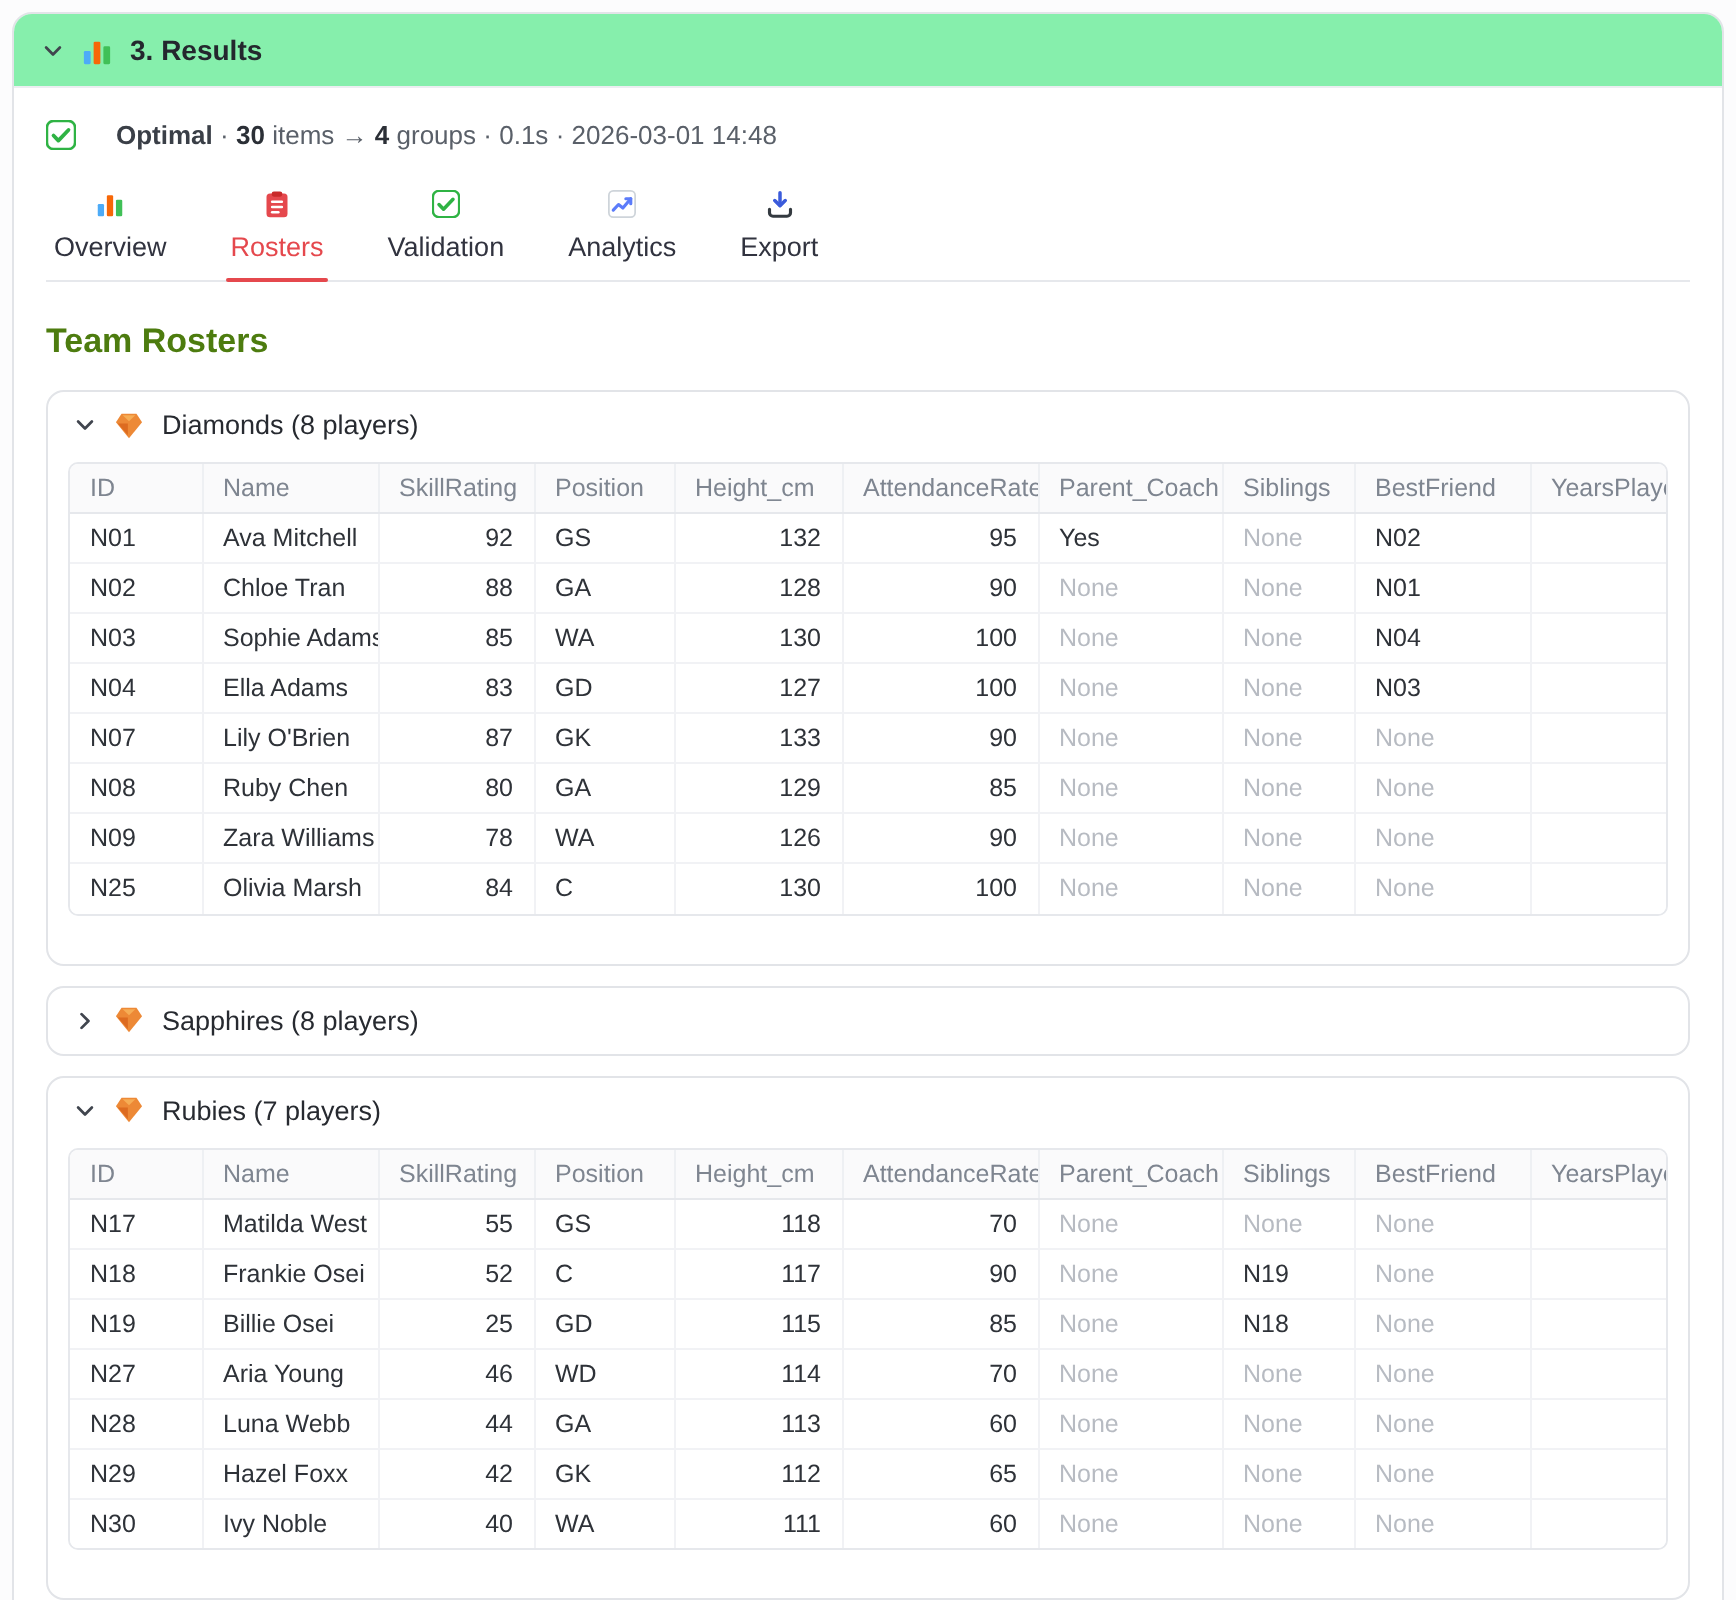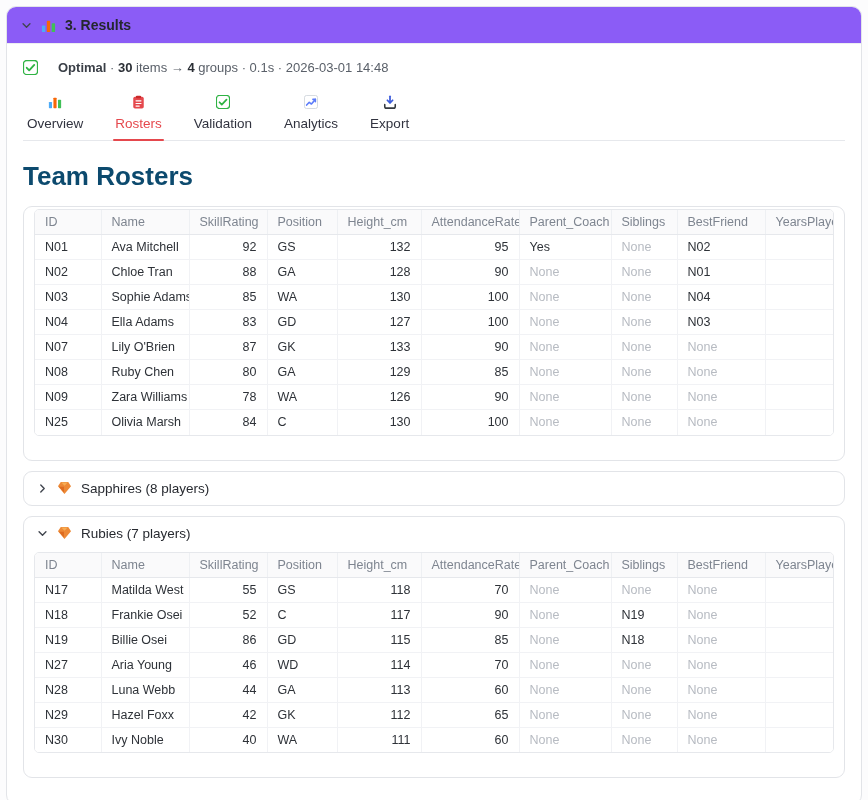--- a/index.html
+++ b/index.html
@@ -4,34 +4,34 @@
 <style>
   * { box-sizing: border-box; margin: 0; padding: 0; }
   html, body { background: #fcfcfd; }
   body {
     font-family: "Liberation Sans", "DejaVu Sans", sans-serif;
     color: #31333f;
     padding: 6px;
     width: 868px;
   }
   .panel { background: #fff; border: 1px solid #e2e4e8; border-radius: 10px; overflow: hidden; }
-  .panel-header { display: flex; align-items: center; gap: 9px; padding: 10px 14px; border-bottom: 1px solid #eceef1; cursor: pointer; background: #8b5cf6; }
+  .panel-header { display: flex; align-items: center; gap: 9px; padding: 10px 14px; border-bottom: 1px solid #eceef1; cursor: pointer; background: #86efac; }
   .panel-title { font-size: 14px; font-weight: 700; color: #24272e; }
   .panel-body { padding: 14px 16px 16px; }
 
   .status { display: flex; align-items: center; gap: 20px; font-size: 13px; color: #5a6069; margin: 2px 0 16px; }
   .status b { color: #2b2f36; font-weight: 700; }
   .status .res { font-weight: 600; color: #3a3f47; }
 
   .tabs { display: flex; gap: 28px; border-bottom: 1px solid #e6e8ec; margin-bottom: 20px; padding: 0 2px; }
   .tab { display: flex; align-items: center; gap: 7px; padding: 4px 2px 9px; font-size: 13.5px; color: #31333f; cursor: pointer; position: relative; flex-direction: column; }
   .tab.active { color: #e5484d; }
   .tab.active::after { content: ""; position: absolute; left: 0; right: 0; bottom: -1px; height: 2px; background: #e5484d; border-radius: 2px; }
 
-  .page-title { font-size: 26px; font-weight: 700; color: #0c4a6e; margin: 2px 0 14px; }
+  .page-title { font-size: 17px; font-weight: 700; color: #4d7c0f; margin: 2px 0 14px; }
 
   .expander { border: 1px solid #e2e4e8; border-radius: 9px; margin-bottom: 10px; background: #fff; }
   .expander-header { display: flex; align-items: center; gap: 9px; padding: 9px 13px; font-size: 13.5px; color: #272a30; cursor: pointer; }
   .expander-body { padding: 2px 10px 24px; }
 
   .tbl-frame { border: 1px solid #e6e8ec; border-radius: 5px; overflow: hidden; }
   table.roster { width: 100%; border-collapse: collapse; table-layout: fixed; }
   .roster th { background: #fafafb; color: #7e8590; font-weight: 400; font-size: 12.5px; text-align: left; padding: 5px 10px; border-right: 1px solid #eef0f3; border-bottom: 1px solid #e6e8ec; white-space: nowrap; overflow: hidden; }
   .roster td { font-size: 12.5px; color: #2e3238; padding: 4px 10px; height: 25px; border-right: 1px solid #f1f2f5; border-bottom: 1px solid #f1f2f5; white-space: nowrap; overflow: hidden; background: #fff; }
   .roster th:last-child, .roster td:last-child { border-right: none; }
@@ -137,20 +137,35 @@
             </svg>
         </span>
         <span class="tab-label">Export</span>
       </div>
     </div>
 
     <h2 class="page-title">Team Rosters</h2>
 
     <div>
         <div class="expander">
+          <div class="expander-header">
+            <span class="chev">
+              <svg width="11" height="11" viewBox="0 0 16 16">
+                <path d="M3 5.5l5 5 5-5" fill="none" stroke="#40454e" stroke-width="2" stroke-linecap="round" stroke-linejoin="round"></path>
+              </svg>
+            </span>
+            <span class="gem-ic">
+              <svg width="15" height="14" viewBox="0 0 16 15">
+                <polygon points="4,1 12,1 15,5.5 8,14 1,5.5" fill="#ed8936"></polygon>
+                <polygon points="4.6,1.7 8,5 11.4,1.7" fill="#f6ad55"></polygon>
+                <polygon points="2,6.2 7.4,6.2 7.4,12.4" fill="#dd6b20"></polygon>
+              </svg>
+            </span>
+            <span class="exp-label">Diamonds (8 players)</span>
+          </div>
           <div class="expander-body">
             <div class="tbl-frame">
               <table class="roster">
                 <colgroup>
                   <col style="width: 66px;">
                   <col style="width: 88px;">
                   <col style="width: 78px;">
                   <col style="width: 70px;">
                   <col style="width: 84px;">
                   <col style="width: 98px;">
@@ -358,21 +373,21 @@
                     <td class="num">117</td>
                     <td class="num">90</td>
                     <td class="muted">None</td>
                     <td>N19</td>
                     <td class="muted">None</td>
                     <td class="num">0</td>
                   </tr>
                   <tr>
                     <td>N19</td>
                     <td>Billie Osei</td>
-                    <td class="num">86</td>
+                    <td class="num">25</td>
                     <td>GD</td>
                     <td class="num">115</td>
                     <td class="num">85</td>
                     <td class="muted">None</td>
                     <td>N18</td>
                     <td class="muted">None</td>
                     <td class="num">0</td>
                   </tr>
                   <tr>
                     <td>N27</td>

